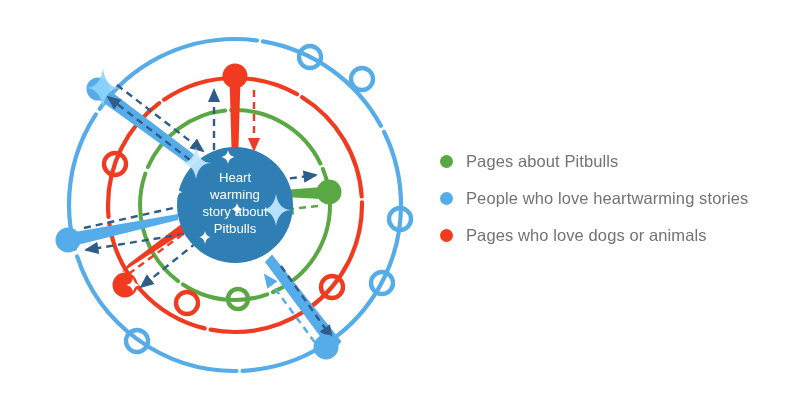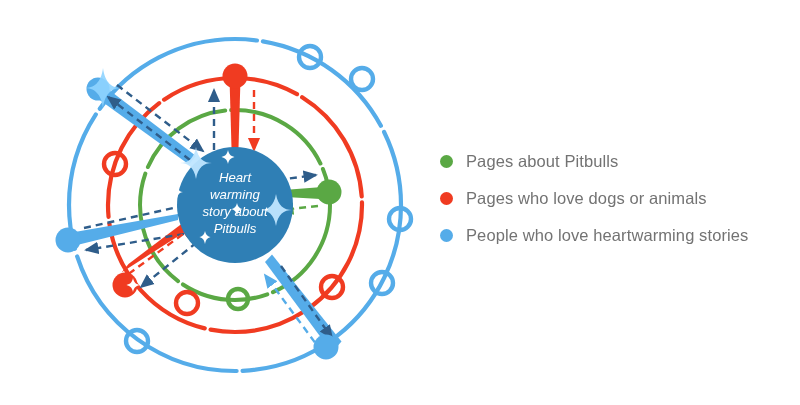--- a/index.html
+++ b/index.html
@@ -19,21 +19,20 @@
     width: 800px;
     height: 405px;
     background: #ffffff;
   }
   #diagram-area {
     position: absolute;
     left: 0;
     top: 0;
     width: 470px;
     height: 316px;
-    font-style: italic;
   }
   #legend {
     position: absolute;
     left: 440px;
     top: 143px;
     width: 350px;
   }
   .legend-row {
     display: flex;
     align-items: center;
@@ -164,22 +163,22 @@
       </g>
     </svg>
   </div>
 
   <div id="legend">
     <div class="legend-row">
       <span class="legend-swatch" style="background:#5aa844"></span>
       <span class="legend-label">Pages about Pitbulls</span>
     </div>
     <div class="legend-row">
+      <span class="legend-swatch" style="background:#55ace9"></span>
+      <span class="legend-label">People who love heartwarming stories</span>
+    </div>
+    <div class="legend-row">
       <span class="legend-swatch" style="background:#f03b21"></span>
       <span class="legend-label">Pages who love dogs or animals</span>
-    </div>
-    <div class="legend-row">
-      <span class="legend-swatch" style="background:#55ace9"></span>
-      <span class="legend-label">People who love heartwarming stories</span>
     </div>
   </div>
 
 </div>
 
 </body></html>

